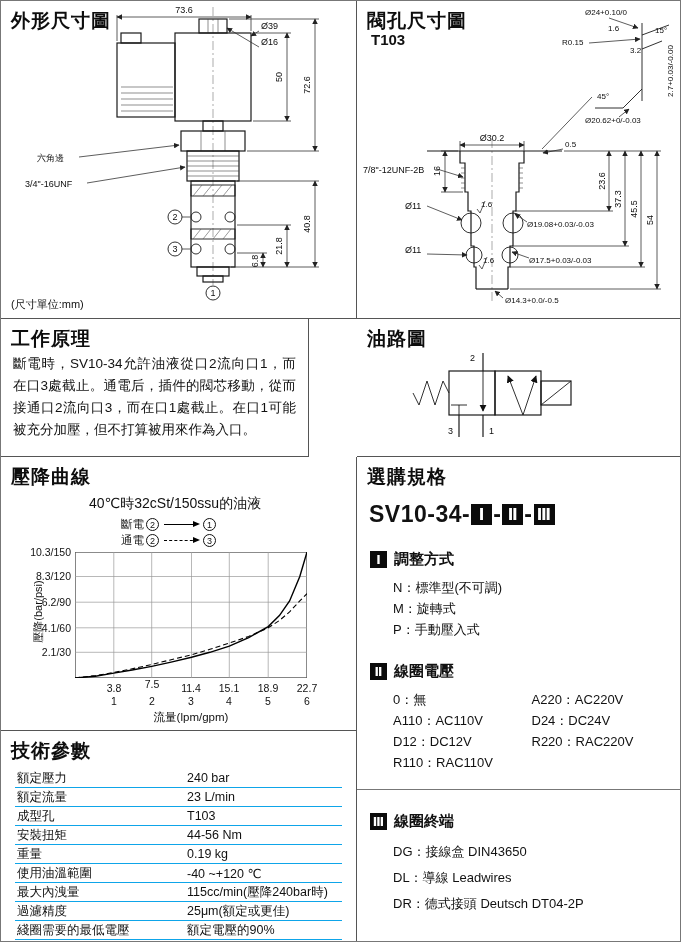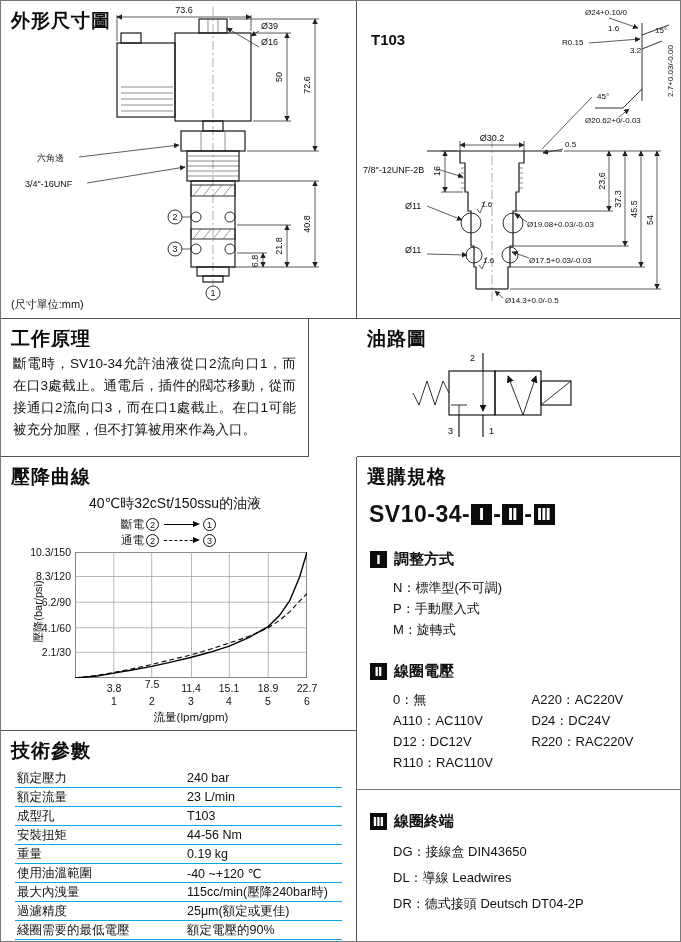--- a/index.html
+++ b/index.html
@@ -173,20 +173,21 @@
         <text class="dt" x="172" y="251" text-anchor="middle">3</text>
         <line class="dl" x1="179" y1="248" x2="187" y2="248"></line>
         <circle class="ol2" cx="210" cy="292" r="7"></circle>
         <text class="dt" x="210" y="295" text-anchor="middle">1</text>
       </g>
     </svg>
     <div class="unit-note">(尺寸單位:mm)</div>
   </div>
 
   <div class="sec sec-cavity b-b">
+    <div class="sec-title">閥孔尺寸圖</div>
     <div class="cavity-model">T103</div>
     <svg viewBox="0 0 325 318" width="325" height="318">
       <defs>
         <marker id="arrB" viewBox="0 0 10 10" refX="9" refY="5" markerWidth="7" markerHeight="7" orient="auto-start-reverse">
           <path d="M0,0L10,5L0,10z" fill="#222"></path>
         </marker>
       </defs>
       <g>
         <line class="dl" x1="185" y1="148" x2="235" y2="96"></line>
         <line class="ol2" x1="285" y1="22" x2="285" y2="100"></line>
@@ -382,22 +383,22 @@
       <span class="code-box">Ⅲ</span>
     </div>
 
     <div class="og">
       <div class="og-head">
         <span class="code-box sm">Ⅰ</span>
         <span>調整方式</span>
       </div>
       <div class="og-items">
         <div>N：標準型(不可調)</div>
+        <div>M：旋轉式</div>
         <div>P：手動壓入式</div>
-        <div>M：旋轉式</div>
       </div>
     </div>
 
     <div class="og">
       <div class="og-head">
         <span class="code-box sm">Ⅱ</span>
         <span>線圈電壓</span>
       </div>
       <div class="og-items two-col">
         <div class="col">

